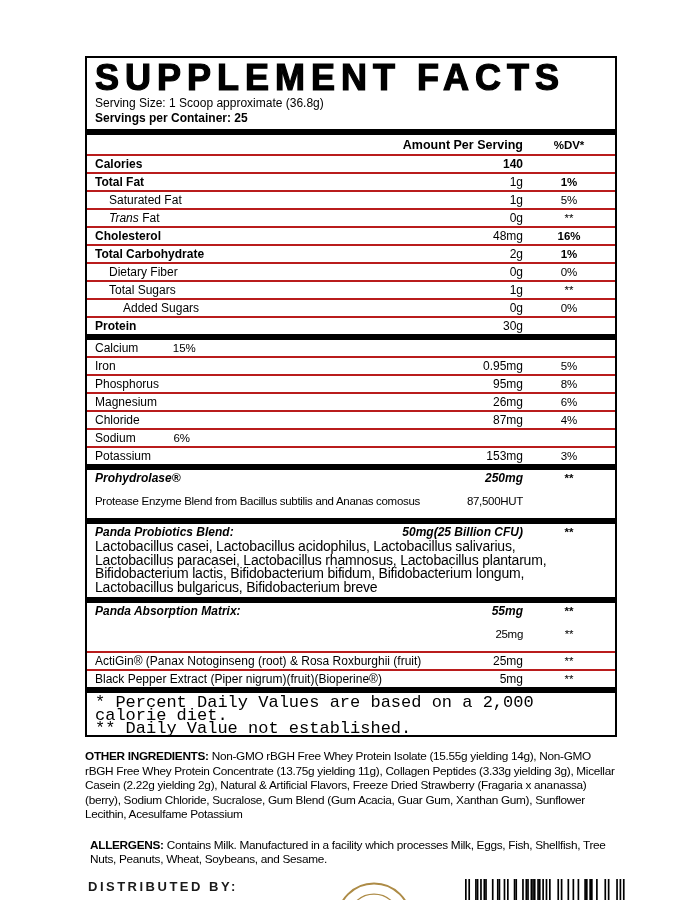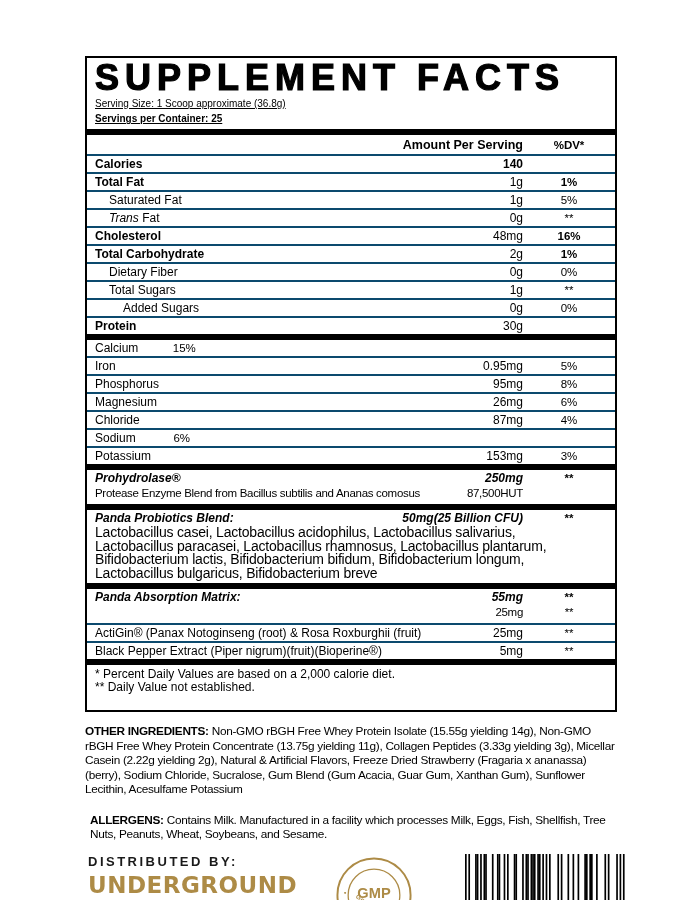--- a/index.html
+++ b/index.html
@@ -2,41 +2,41 @@
 <html><head>
 <meta charset="utf-8">
 <style>
   html,body{margin:0;padding:0;background:#fff;}
   body{width:700px;height:900px;font-family:"Liberation Sans",sans-serif;color:#000;}
   .page{position:relative;width:700px;height:900px;overflow:hidden;background:#fff;}
 
   .panel{margin:56px 83px 0 85px;width:532px;border:2px solid #000;box-sizing:border-box;background:#fff;}
   .ptitle{font-size:36px;font-weight:bold;letter-spacing:6px;white-space:nowrap;line-height:34px;
           padding:3px 4px 1px 8px;-webkit-text-stroke:1.2px #000;}
-  .serv{font-size:10px;line-height:15px;padding:0 8px;text-decoration:underline;}
+  .serv{font-size:12px;line-height:15px;padding:0 8px;}
   .serv.bold{font-weight:bold;}
   .bar{height:6px;background:#000;margin-top:3px;}
   .hrow{display:flex;align-items:center;min-height:19px;font-size:12.5px;font-weight:bold;padding-left:8px;}
   .hrow .amt{flex:1;text-align:right;}
   .hrow .dv{flex:0 0 92px;text-align:center;}
 
-  .row{border-top:2px solid #0c4a6e;padding-left:8px;}
+  .row{border-top:2px solid #b91c1c;padding-left:8px;}
   .row.thick{border-top:6px solid #000;}
   .rline{display:flex;align-items:center;min-height:16px;line-height:16px;font-size:12px;}
-  .rline.sub{font-size:11.5px;letter-spacing:-0.3px;min-height:14px;line-height:14px;padding-bottom:4px;}
+  .rline.sub{font-size:11.5px;letter-spacing:-0.3px;min-height:14px;line-height:14px;padding-bottom:10px;margin-top:8px;}
   .lab{white-space:nowrap;}
   .lab.ind1{padding-left:14px;}
   .lab.ind2{padding-left:28px;}
   .b{font-weight:bold;}
   .it{font-style:italic;}
   .amt{flex:1;text-align:right;white-space:nowrap;}
   .dv{flex:0 0 92px;text-align:center;font-size:11.5px;}
   .desc{font-size:14px;letter-spacing:-0.2px;line-height:13.5px;padding:0 68px 3px 0;}
 
-  .fnotes{border-top:6px solid #000;padding:3px 8px 16px;font-size:12px;line-height:13px;}
+  .fnotes{border-top:6px solid #000;padding:3px 8px 0;font-size:17px;line-height:13px;font-family:Liberation Mono, monospace;}
 
   .para{margin:12px 80px 16px 85px;font-size:11.8px;letter-spacing:-0.3px;line-height:14.5px;}
   .para .plabel{font-weight:bold;}
   .para.alg{margin:9px 80px 0 90px;}
 
   .bottom{display:flex;justify-content:space-between;align-items:flex-start;margin:12px 58px 0 88px;}
   .dist-label{font-size:13px;font-weight:bold;letter-spacing:2.5px;color:#1a1a1a;white-space:nowrap;}
   .brand1{font-size:23px;font-weight:bold;color:#ad8b46;letter-spacing:0.5px;margin-top:3px;white-space:nowrap;
           font-family:"DejaVu Sans",sans-serif;}
   .brand2{font-size:34px;font-weight:bold;letter-spacing:4px;margin-top:-2px;white-space:nowrap;

